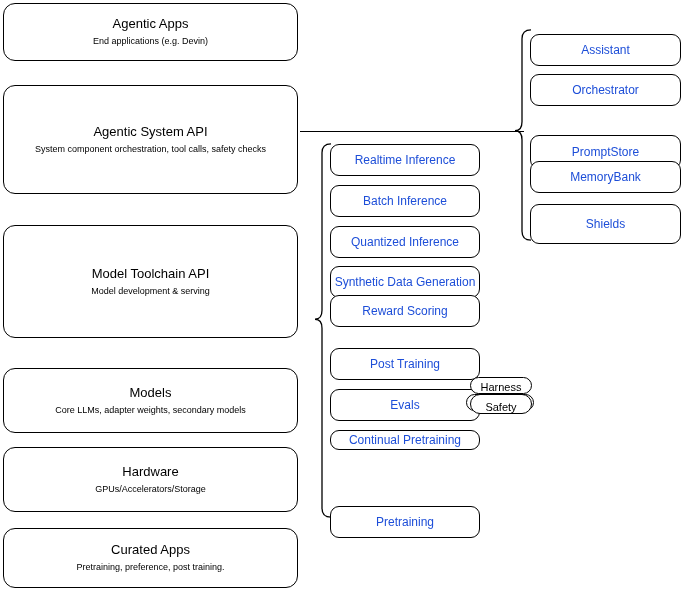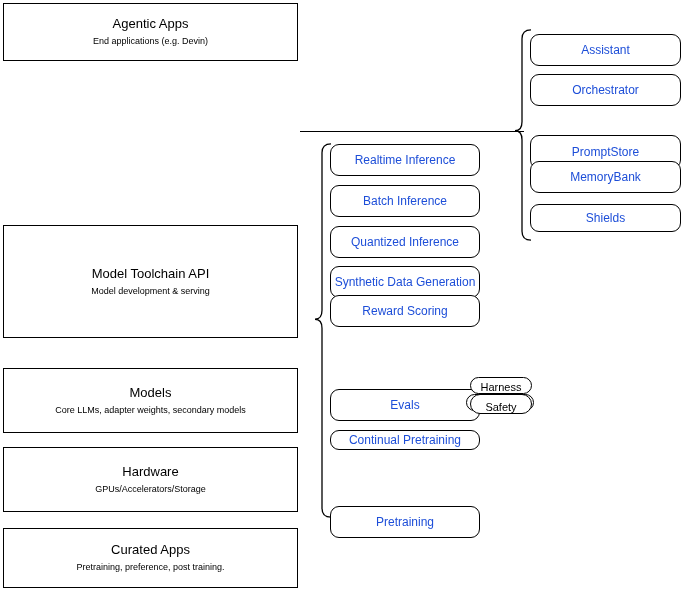--- a/index.html
+++ b/index.html
@@ -15,21 +15,21 @@
     background: #ffffff;
     font-family: "Liberation Sans", sans-serif;
     overflow: hidden;
   }
 
   
   .stack-box {
     position: absolute;
     box-sizing: border-box;
     border: 1px solid #000000;
-    border-radius: 0;
+    border-radius: 12px;
     background: #ffffff;
     display: flex;
     flex-direction: column;
     align-items: center;
     justify-content: center;
     text-align: center;
     padding: 0 10px;
   }
   .stack-title {
     font-size: 13px;
@@ -104,20 +104,24 @@
 
 <div id="canvas">
 
   <div class="connector" id="conn-0" style="left: 300px; top: 131px; width: 224px; height: 1px;"></div>
 
   <div class="stack-box" id="box-0" style="left: 3px; top: 3px; width: 295px; height: 58px;">
     <div class="stack-title">Agentic Apps</div>
     <div class="stack-sub">End applications (e.g. Devin)</div>
   </div>
 
+  <div class="stack-box" id="box-1" style="left: 3px; top: 85px; width: 295px; height: 109px;">
+    <div class="stack-title">Agentic System API</div>
+    <div class="stack-sub">System component orchestration, tool calls, safety checks</div>
+  </div>
 
   <div class="stack-box" id="box-2" style="left: 3px; top: 225px; width: 295px; height: 113px;">
     <div class="stack-title">Model Toolchain API</div>
     <div class="stack-sub">Model development &amp; serving</div>
   </div>
 
   <div class="stack-box" id="box-3" style="left: 3px; top: 368px; width: 295px; height: 65px;">
     <div class="stack-title">Models</div>
     <div class="stack-sub">Core LLMs, adapter weights, secondary models</div>
   </div>
@@ -151,20 +155,23 @@
   </div>
   <div class="pill" id="tc-2" style="left: 330px; top: 226px; width: 150px; height: 32px;">
     <span>Quantized Inference</span>
   </div>
   <div class="pill" id="tc-3" style="left: 330px; top: 266px; width: 150px; height: 32px;">
     <span>Synthetic Data Generation</span>
   </div>
   <div class="pill" id="tc-4" style="left: 330px; top: 295px; width: 150px; height: 32px;">
     <span>Reward Scoring</span>
   </div>
+  <div class="pill" id="tc-5" style="left: 330px; top: 348px; width: 150px; height: 32px;">
+    <span>Post Training</span>
+  </div>
   <div class="pill" id="tc-6" style="left: 330px; top: 389px; width: 150px; height: 32px;">
     <span>Evals</span>
   </div>
   <div class="pill" id="tc-7" style="left: 330px; top: 430px; width: 150px; height: 20px;">
     <span>Continual Pretraining</span>
   </div>
   <div class="pill" id="tc-8" style="left: 330px; top: 470px; width: 150px; height: 32px; margin-top: 36px;">
     <span>Pretraining</span>
   </div>
 
@@ -183,17 +190,17 @@
   </div>
   <div class="pill" id="sc-1" style="left: 530px; top: 74px; width: 151px; height: 32px;">
     <span>Orchestrator</span>
   </div>
   <div class="pill" id="sc-2" style="left: 530px; top: 117px; width: 151px; height: 34px; margin-top: 18px;">
     <span>PromptStore</span>
   </div>
   <div class="pill" id="sc-3" style="left: 530px; top: 161px; width: 151px; height: 32px;">
     <span>MemoryBank</span>
   </div>
-  <div class="pill" id="sc-4" style="left: 530px; top: 204px; width: 151px; height: 28px;">
+  <div class="pill" id="sc-4" style="left: 530px; top: 204px; width: 151px; height: 40px;">
     <span>Shields</span>
   </div>
 
 </div>
 
 </body></html>

